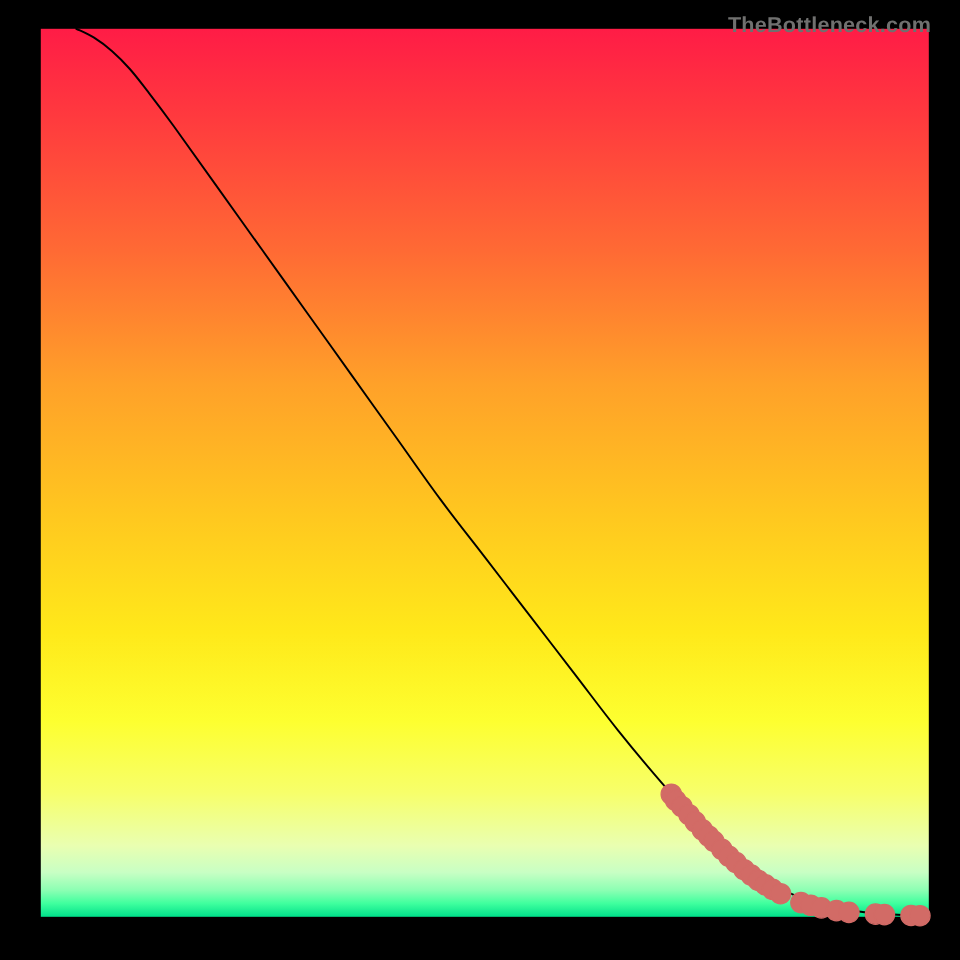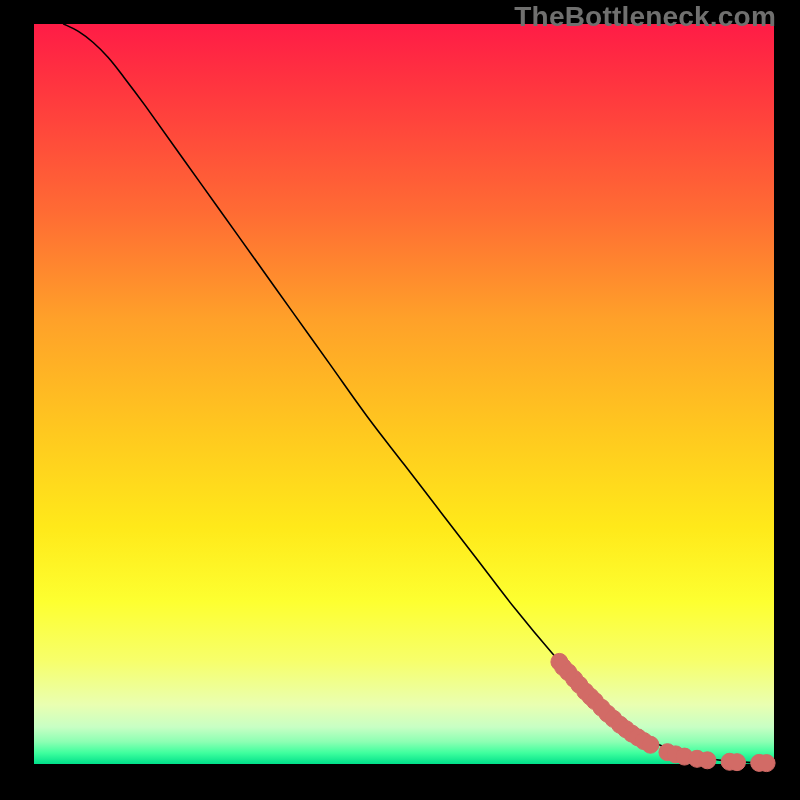--- a/index.html
+++ b/index.html
@@ -28,24 +28,24 @@
       #f7ff6a 86%,
       #e9ffb1 92%,
       #c8ffc4 95%,
       #8cffb3 97%,
       #3fff9e 98.5%,
       #00e08a 100%
     );
   }
   .watermark {
     position: absolute;
-    top: 1px;
+    top: 11px;
     right: 24px;
     font-family: Arial, Helvetica, sans-serif;
-    font-size: 28px;
+    font-size: 18px;
     font-weight: 600;
     color: #70706f;
     letter-spacing: 0.2px;
   }
   svg.overlay {
     position: absolute;
     left: 34px;
     top: 24px;
     width: 740px;
     height: 740px;

